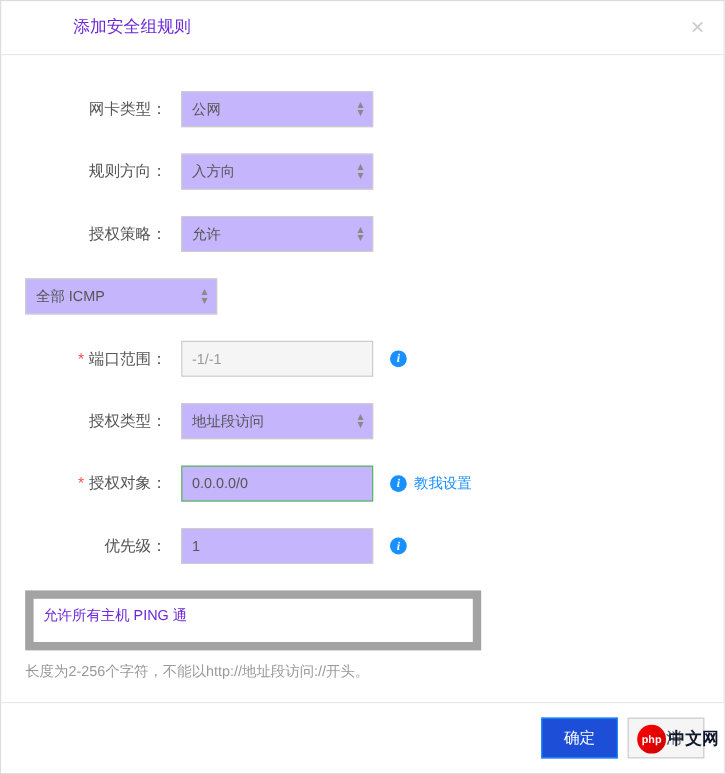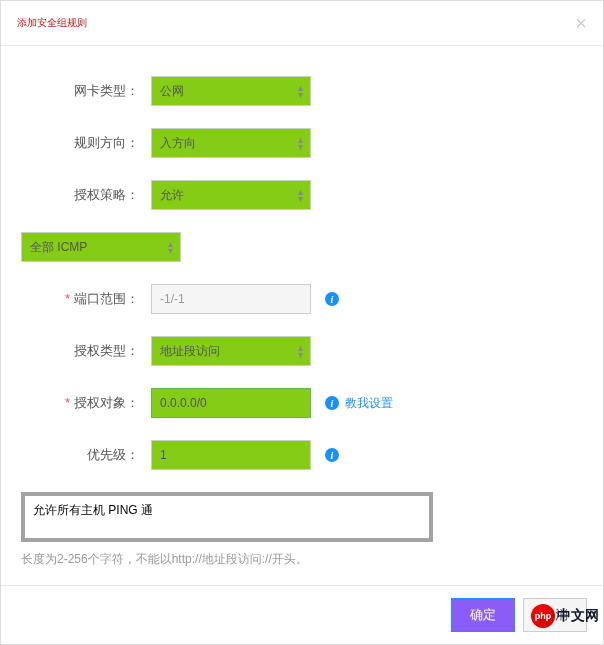--- a/index.html
+++ b/index.html
@@ -21,23 +21,24 @@
       background: #fff;
     }
     .modal-header {
       padding: 12px 16px;
       border-bottom: 1px solid #e8e8e8;
       display: flex;
       justify-content: space-between;
       align-items: center;
     }
     .modal-title {
-      font-size: 10px;
-      color: #b91c1c;
+      font-size: 14px;
+      color: #6d28d9;
       font-weight: normal;
+      margin-left: 44px;
     }
     .close-btn {
       font-size: 20px;
       color: #ccc;
       cursor: pointer;
       line-height: 1;
     }
     .modal-body {
       padding: 30px 20px 20px 20px;
     }
@@ -58,21 +59,21 @@
       color: #ff4d4f;
       margin-right: 4px;
     }
     .form-control {
       width: 160px;
       height: 30px;
       border: 1px solid #ccc;
       padding: 0 8px;
       font-size: 12px;
       color: #555;
-      background: #84cc16;
+      background: #c4b5fd;
       position: relative;
     }
     .select-wrap {
       position: relative;
       display: inline-block;
     }
     .select-wrap::after {
       content: "";
       position: absolute;
       right: 10px;
@@ -93,26 +94,26 @@
       line-height: 7px;
     }
     .disabled-input {
       background: #f5f5f5;
       color: #999;
     }
     .green-border {
       border: 1px solid #5cb85c;
     }
     .textarea-control {
-      width: 412px;
+      width: 380px;
       height: 50px;
-      border: 4px solid #a3a3a3;
+      border: 7px solid #a3a3a3;
       padding: 6px 8px;
       font-size: 12px;
-      color: #000000;
+      color: #6d28d9;
       resize: none;
       font-family: inherit;
     }
     .info-icon {
       display: inline-flex;
       align-items: center;
       justify-content: center;
       width: 14px;
       height: 14px;
       border-radius: 50%;
@@ -154,21 +155,21 @@
       background: #fff;
     }
     .btn {
       padding: 7px 18px;
       font-size: 13px;
       cursor: pointer;
       border: 1px solid #ccc;
       background: #fff;
     }
     .btn-primary {
-      background: #8b5cf6;
+      background: #1d4ed8;
       color: #fff;
       border-color: #1890ff;
     }
     .btn-default {
       background: #f5f5f5;
       color: #555;
     }
     .watermark {
       position: absolute;
       bottom: 16px;

